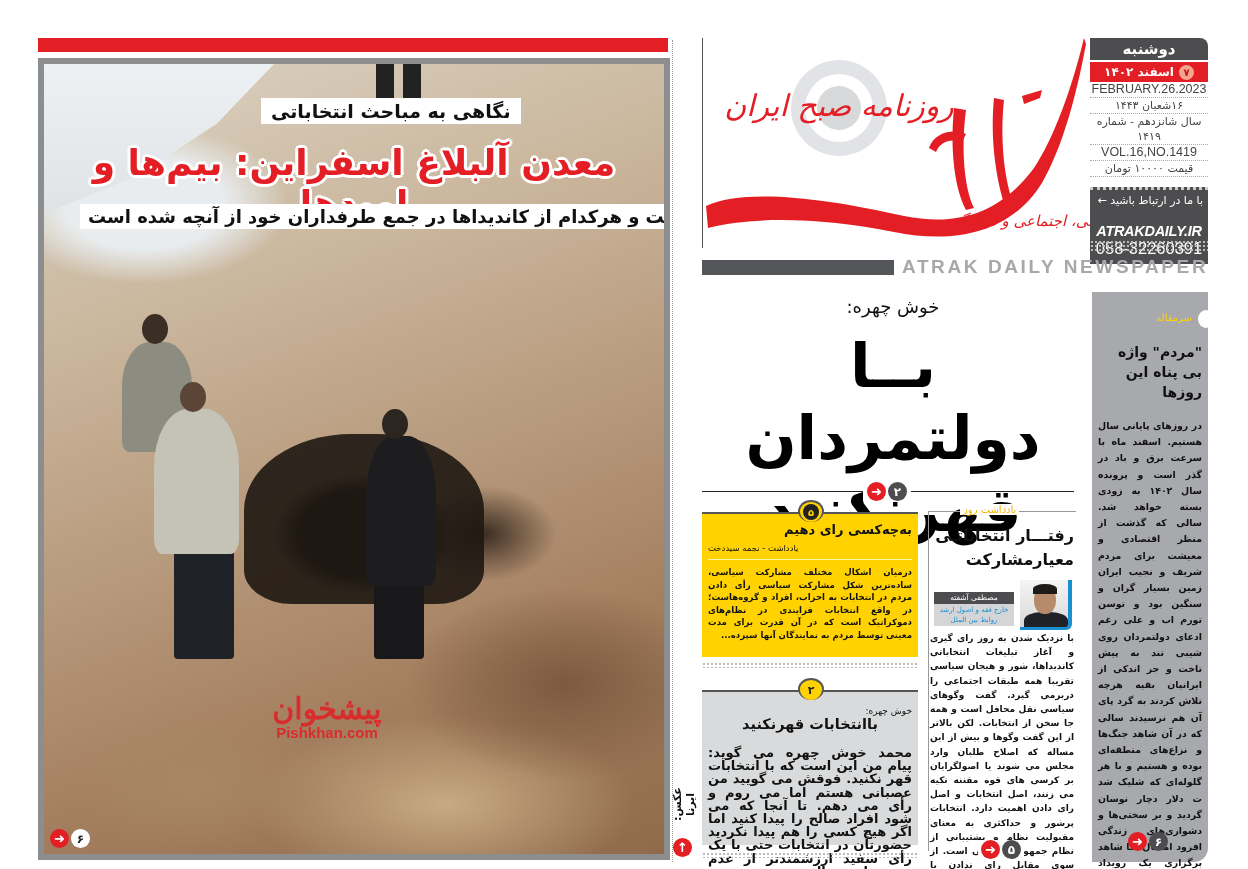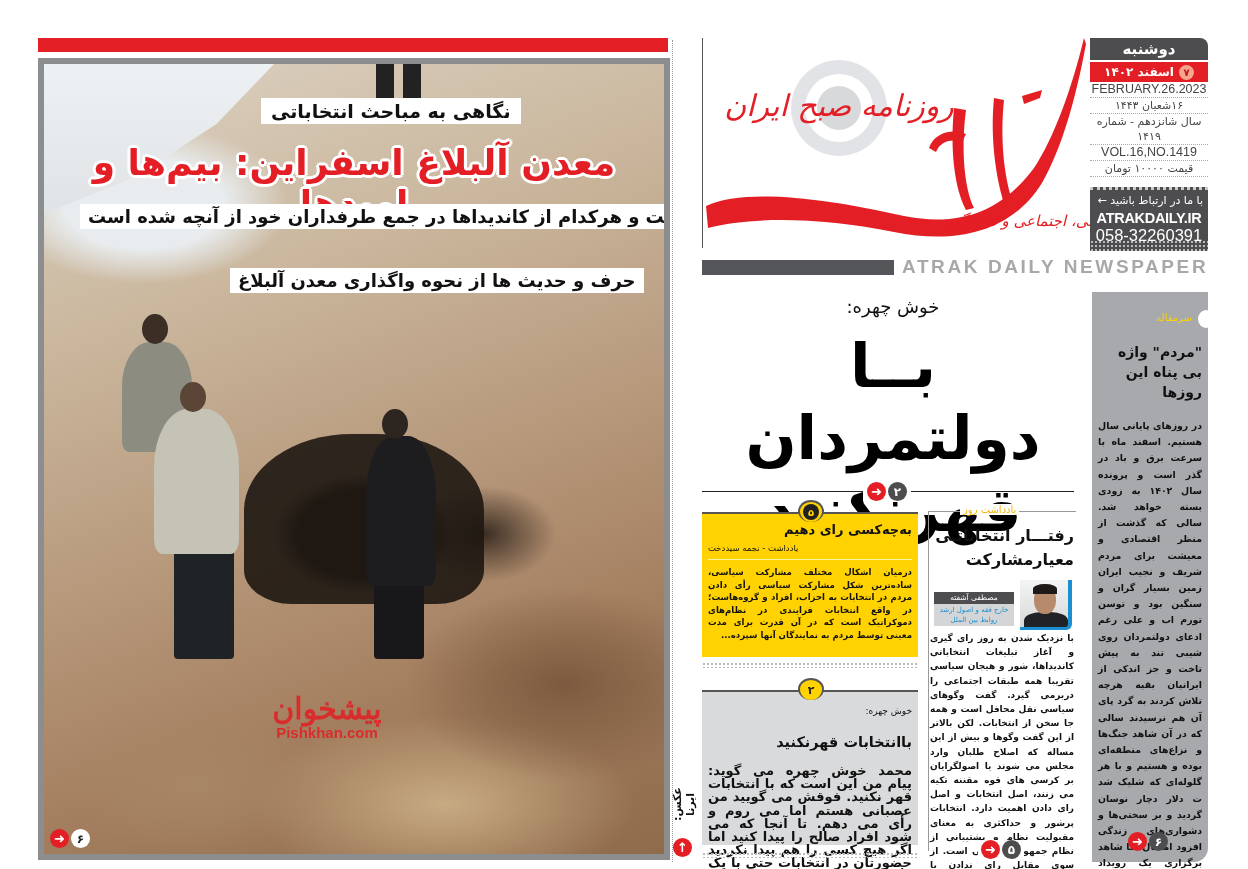--- a/index.html
+++ b/index.html
@@ -75,21 +75,21 @@
   .day-tab { background: #4d4d4f; color: #fff; text-align: center; font-weight: bold; font-size: 15px; height: 22px; line-height: 22px;
     border-top-right-radius: 8px; direction: rtl; }
   .date-fa { background: #e31e24; color: #fff; font-size: 12px; font-weight: bold; height: 20px; margin-top: 2px;
     display: flex; align-items: center; justify-content: center; gap: 5px; direction: rtl; }
   .date-fa .day-circle { width: 15px; height: 15px; border-radius: 50%; background: #f5a48d; color: #c4161c; font-size: 10px;
     display: flex; align-items: center; justify-content: center; }
   .info-line { text-align: center; font-size: 11px; color: #444; line-height: 15px; border-bottom: 1px dotted #aaa; direction: rtl; }
   .info-line.en { font-family: "Liberation Sans", sans-serif; font-size: 12.5px; direction: ltr; }
   .contact-box { margin-top: 10px; background: #4d4d4f; color: #fff; padding: 4px 5px 6px; border-top: 3px dotted #ccc; }
   .contact-label { font-size: 11px; direction: rtl; text-align: right; }
-  .contact-url { font-family: "Liberation Sans", sans-serif; font-size: 14.5px; font-weight: bold; text-align: center; letter-spacing: -0.3px; margin-top: 3px; }
+  .contact-url { font-family: "Liberation Sans", sans-serif; font-size: 14.5px; font-weight: bold; text-align: center; letter-spacing: -0.3px; margin-top: 16px; font-style: italic; }
   .contact-phone { font-family: "Liberation Sans", sans-serif; font-size: 16.5px; text-align: center; }
 
   .band-bar { position: absolute; left: 702px; top: 260px; width: 192px; height: 15px; background: #55565a; }
   .band-text { position: absolute; left: 902px; top: 256px; font-family: "Liberation Sans", sans-serif; font-size: 19px; font-weight: bold;
     color: #a7a8aa; letter-spacing: 2.6px; white-space: nowrap; }
   .band-dots { position: absolute; left: 1090px; top: 240px; width: 118px; height: 12px;
     background-image: radial-gradient(#bbb 1px, transparent 1.2px); background-size: 4px 4px; }
 
   
   .main-kicker { position: absolute; left: 702px; width: 382px; top: 296px; text-align: center; direction: rtl; font-size: 18px; }
@@ -133,21 +133,21 @@
   .yb-byline { font-size: 8.5px; margin-top: 6px; padding-bottom: 6px; border-bottom: 1px solid #fff3a8; text-align: left; }
   .yb-body { font-size: 8.6px; line-height: 12.6px; margin-top: 6px; text-align: justify; text-align-last: right; font-weight: bold; }
   .dots-sep { position: absolute; left: 702px; width: 216px; height: 6px; background-image: radial-gradient(#bbb 1px, transparent 1.2px); background-size: 4px 4px; }
 
   
   .grey-box { position: absolute; left: 702px; top: 690px; width: 216px; height: 155px; background: #d9dadb; border-top: 2px solid #555; direction: rtl; padding: 0 6px; }
   .gb-badge { position: absolute; left: 96px; top: -14px; width: 26px; height: 22px; border-radius: 50%; background: #ffd200; border: 2px solid #555;
     border-bottom: none; display: flex; align-items: center; justify-content: center; }
   .gb-badge span { width: 16px; height: 16px; border-radius: 50%; background: #ffd200; color: #222; font-size: 11px; display: flex; align-items: center; justify-content: center; font-weight: bold; }
   .gb-kicker { margin-top: 14px; font-size: 9px; text-align: right; }
-  .gb-title { font-weight: bold; font-size: 14.5px; text-align: right; margin-top: 18px; }
+  .gb-title { font-weight: bold; font-size: 14.5px; text-align: center; margin-top: 0; }
   .gb-body { font-size: 13px; line-height: 13.2px; margin-top: 14px; text-align: justify; text-align-last: right; font-weight: bold; }
 </style>
 </head>
 <body>
 
 <div class="red-bar"></div>
 <div class="photo-frame">
   <div class="photo">
     <div class="sky"></div>
     <div class="top-legs"></div>
@@ -157,21 +157,20 @@
     <div class="person p2-legs"></div>
     <div class="person p2-body"></div>
     <div class="person p2-head"></div>
     <div class="person p3-legs"></div>
     <div class="person p3-body"></div>
     <div class="person p3-head"></div>
 
     <div class="overlay-box kicker-box">نگاهی به مباحث انتخاباتی</div>
     <div class="main-headline">معدن آلبلاغ اسفراین: بیم‌ها و امیدها</div>
     <div class="overlay-box lead1">ایام انتخابات است و هرکدام از کاندیداها در جمع طرفداران خود از آنچه شده است</div>
-    <div class="overlay-box lead3">حرف و حدیث ها از نحوه واگذاری معدن آلبلاغ</div>
 
     <div class="watermark">
       <div class="wm-fa">پیشخوان</div>
       <div class="wm-en">Pishkhan.com</div>
     </div>
 
     <div class="page-ref photo-ref">
       <span class="arrow-circle">➜</span>
       <span class="num-circle white">۶</span>
     </div>

